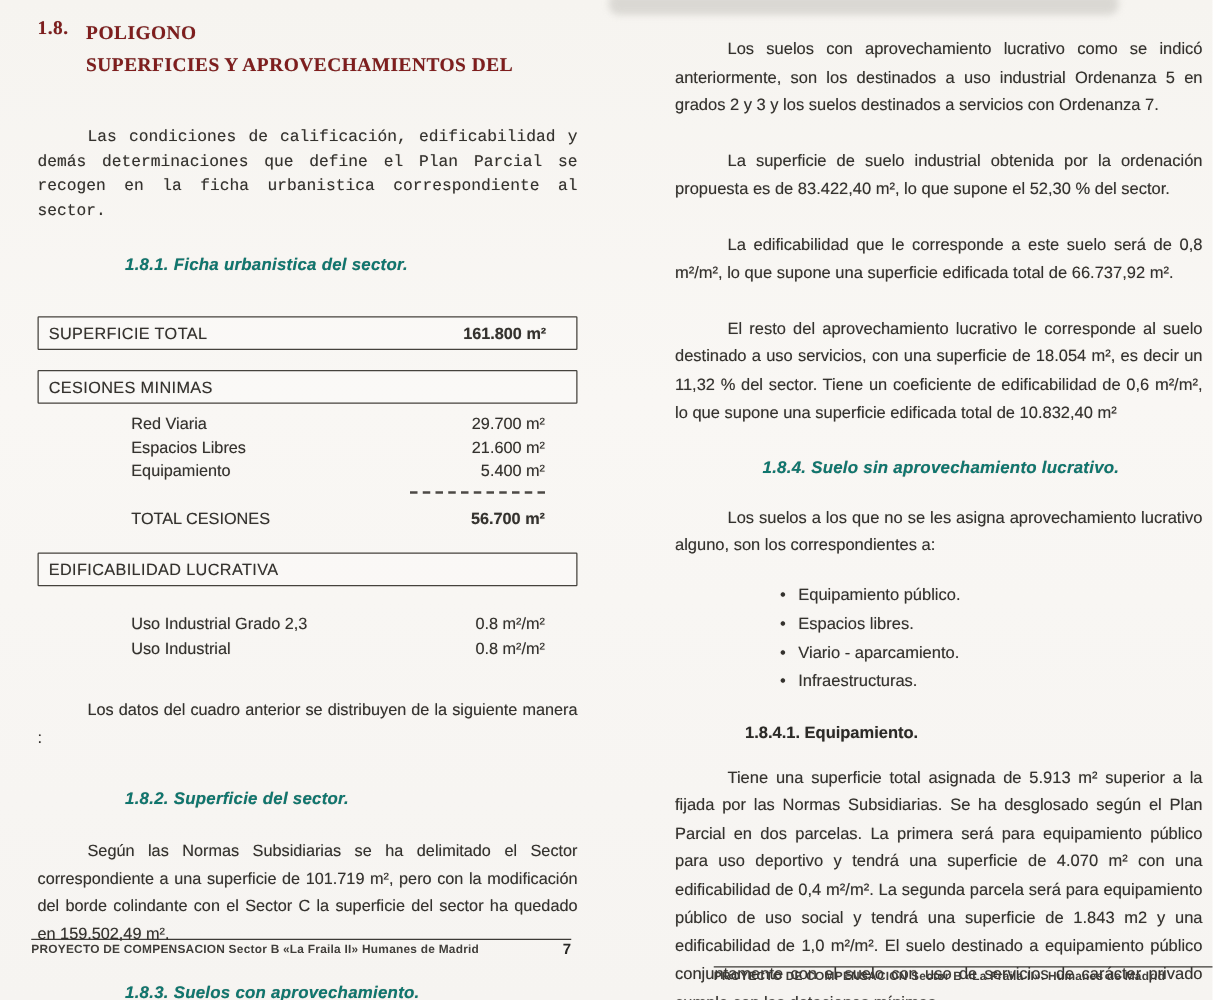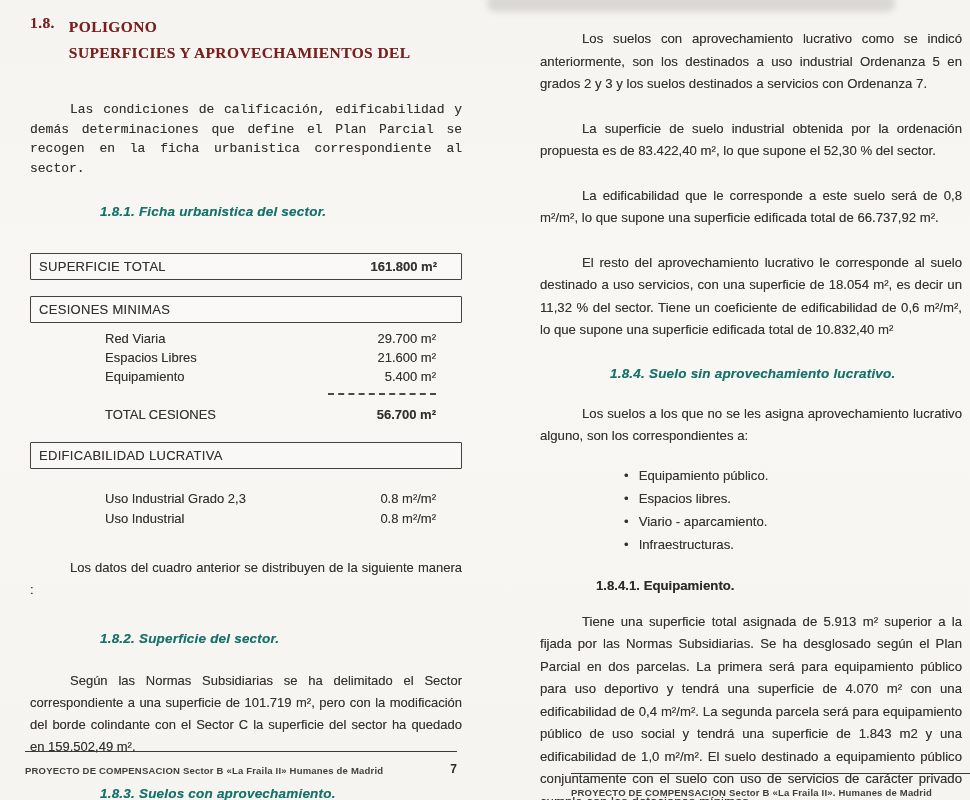--- a/index.html
+++ b/index.html
@@ -49,22 +49,22 @@
     padding-left:75px;padding-right:26px;
   }
   .trow.tall{line-height:20px;}
   .dashed-sep{
     width:108px;border-top:2px dashed #4c4945;
     margin:7px 26px 0 auto;height:0;
   }
   .total-row{margin-top:10px;}
   .total-row .val{font-weight:700;}
   .footer{
-    position:absolute;display:flex;justify-content:space-between;align-items:flex-end;
-    border-top:1.6px solid #3c3a36;padding-top:10px;
+    position:absolute;display:flex;justify-content:space-between;align-items:center;
+    border-top:1.6px solid #3c3a36;padding-top:0;
     font-size:9.5px;font-weight:700;color:#403e3a;letter-spacing:.2px;
   }
   .footer-left{left:25px;top:751px;width:432px;}
   .footer-right{left:540px;top:773px;width:418px;margin-left:31px;}
   .footer .pageno{font-size:12px;font-weight:700;color:#2a2926;}
 
   
   .rp{font-size:13.2px;line-height:22.5px;margin:0;text-align:justify;text-align-last:left;text-indent:42px;}
   .bullets{margin:0 0 0 84px;}
   .bullet-item{font-size:13.2px;line-height:23px;display:flex;gap:10px;}

